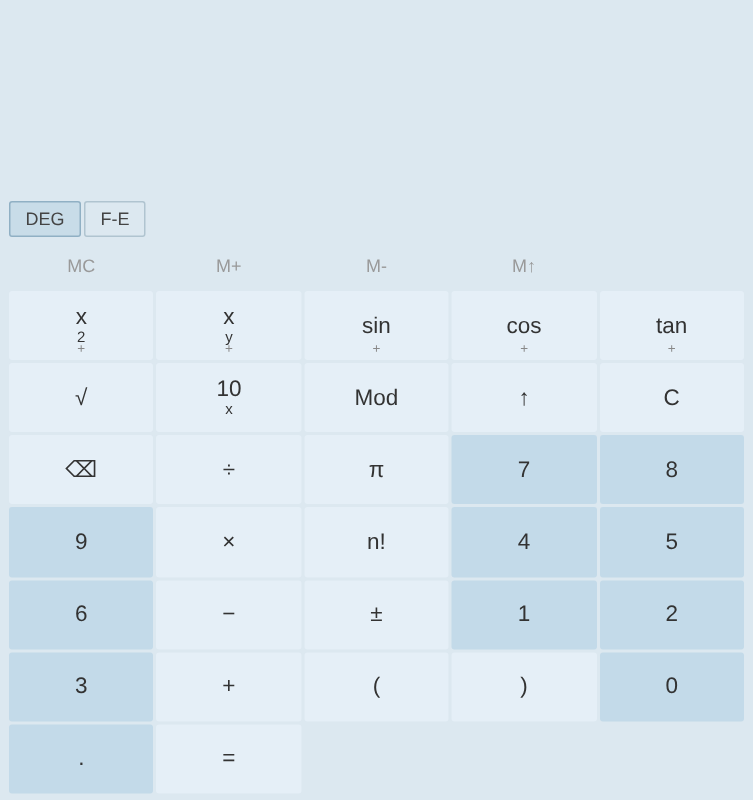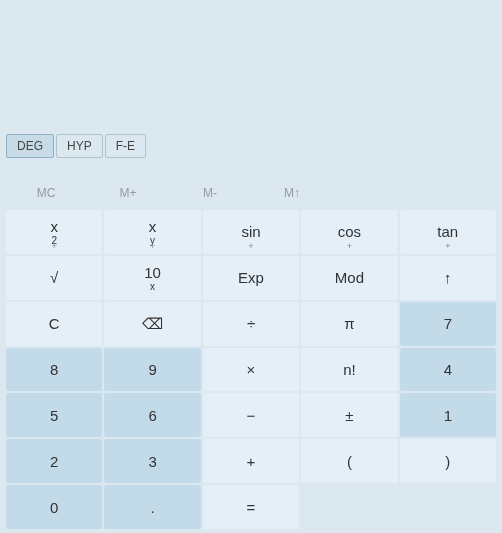--- a/index.html
+++ b/index.html
@@ -115,25 +115,24 @@
       cursor: pointer;
       height: 24px;
     }
     .mode-btn.active {
       background: #c8dce8;
       border-color: #90b0c4;
     }
     
     .memory-row {
       display: grid;
-      grid-template-columns: repeat(6, 1fr);
+      grid-template-columns: repeat(5, 1fr);
       gap: 2px;
       padding: 0 2px 2px 2px;
       flex-shrink: 0;
-      margin-top: 16px;
     }
     .mem-btn {
       height: 30px;
       border: none;
       background: transparent;
       font-size: 12px;
       color: #999;
       cursor: pointer;
       border-radius: 2px;
     }
@@ -196,40 +195,38 @@
 </div>
 
 <div class="display">
   <span></span>
 </div>
 
 <div class="calc-body">
 
   <div class="mode-row">
   <button class="mode-btn active">DEG</button>
-      <button class="mode-btn">HYP</button>
       <button class="mode-btn">F-E</button>
     </div>
 
   <div class="memory-row">
   <button class="mem-btn">MC</button>
       <button class="mem-btn">M+</button>
       <button class="mem-btn">M-</button>
       <button class="mem-btn">M↑</button>
     </div>
 
   <div class="btn-grid">
   <button class="btn btn-light">x<sup style="font-size:10px">2</sup><span class="btn-sub">+</span></button>
       <button class="btn btn-light">x<sup style="font-size:10px">y</sup><span class="btn-sub">+</span></button>
       <button class="btn btn-light">sin<span class="btn-sub">+</span></button>
       <button class="btn btn-light">cos<span class="btn-sub">+</span></button>
       <button class="btn btn-light">tan<span class="btn-sub">+</span></button>
       <button class="btn btn-light">√</button>
       <button class="btn btn-light">10<sup style="font-size:10px">x</sup></button>
-      <button class="btn btn-light">Exp</button>
       <button class="btn btn-light">Mod</button>
       <button class="btn btn-light">↑</button>
       <button class="btn btn-light">C</button>
       <button class="btn btn-light">⌫</button>
       <button class="btn btn-light">÷</button>
       <button class="btn btn-light">π</button>
       <button class="btn btn-dark">7</button>
       <button class="btn btn-dark">8</button>
       <button class="btn btn-dark">9</button>
       <button class="btn btn-light">×</button>

